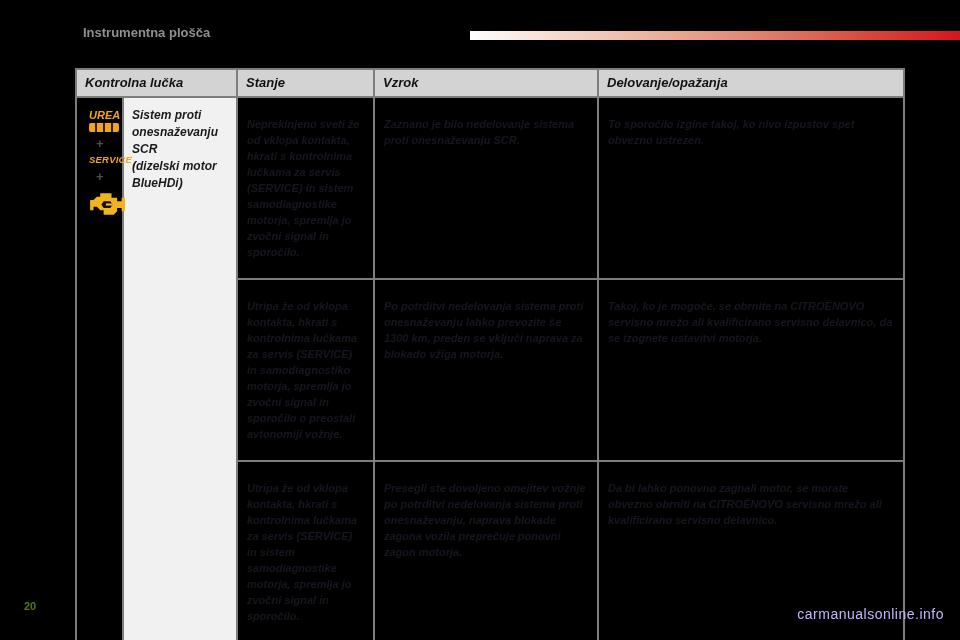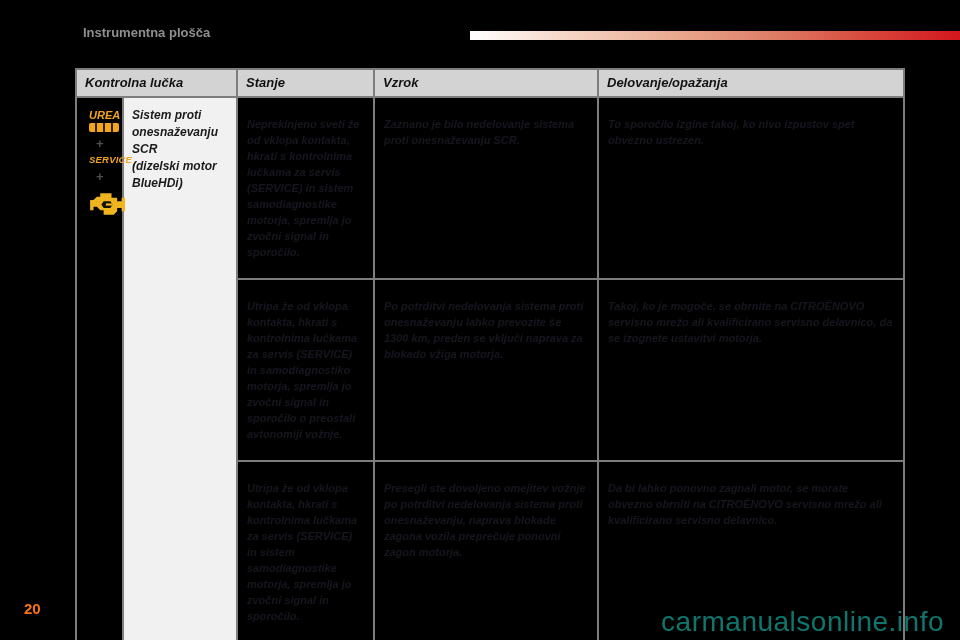--- a/index.html
+++ b/index.html
@@ -41,25 +41,25 @@
   .urea-icon{color:#f2a41f;font-size:11px;font-weight:bold;line-height:11px;}
   .urea-tank{
     display:block;margin:2px auto 0;width:30px;height:9px;border-radius:2px;
     background:repeating-linear-gradient(90deg,#f2a41f 0 6px,#302008 6px 8px);
   }
   .plus-sep{color:#4e4e57;font-size:13px;font-weight:bold;margin:5px 0;line-height:13px;}
   .service-icon{color:#f2a41f;font-size:9.5px;font-weight:bold;letter-spacing:0.2px;line-height:10px;text-align:right;}
   .engine-icon{margin-top:4px;}
   .page-number{
     position:absolute;left:24px;top:600px;
-    color:#f97316;font-size:15px;font-weight:bold;
+    color:#4d7c0f;font-size:11px;font-weight:bold;
   }
   .watermark{
     position:absolute;right:16px;top:606px;
-    color:#0f766e;font-size:28px;letter-spacing:0.5px;text-align:right;
+    color:#c4b5fd;font-size:14px;letter-spacing:0.5px;text-align:right;
   }
 </style>
 </head>
 <body>
 
 <div class="page-title">Instrumentna plošča</div>
 <div class="red-bar"></div>
 
 <div class="table-wrap">
   <table>

